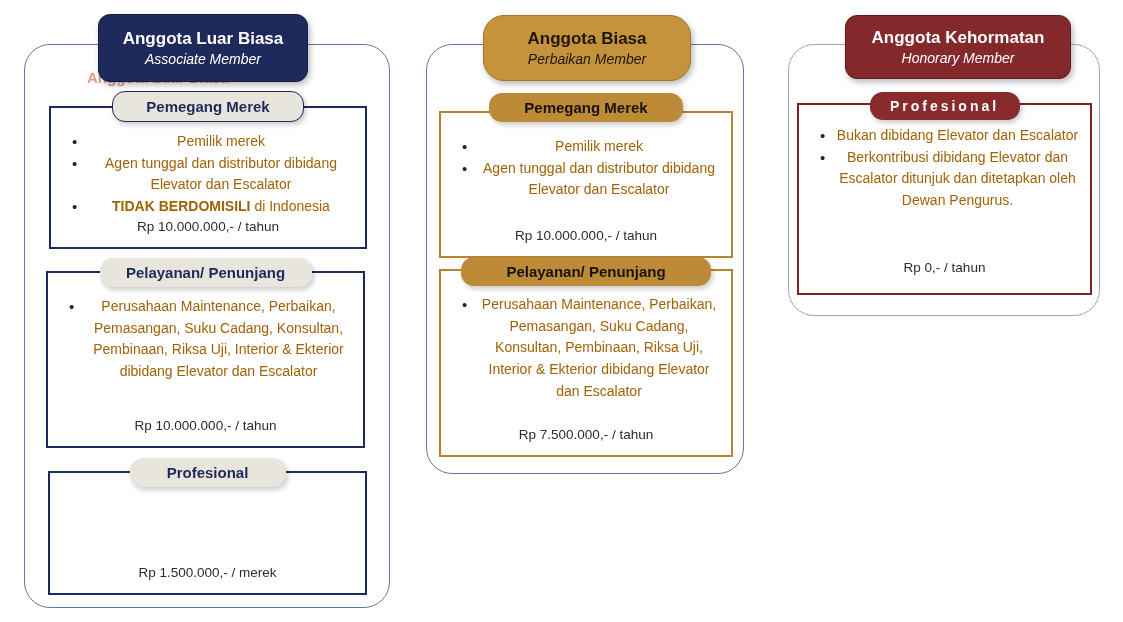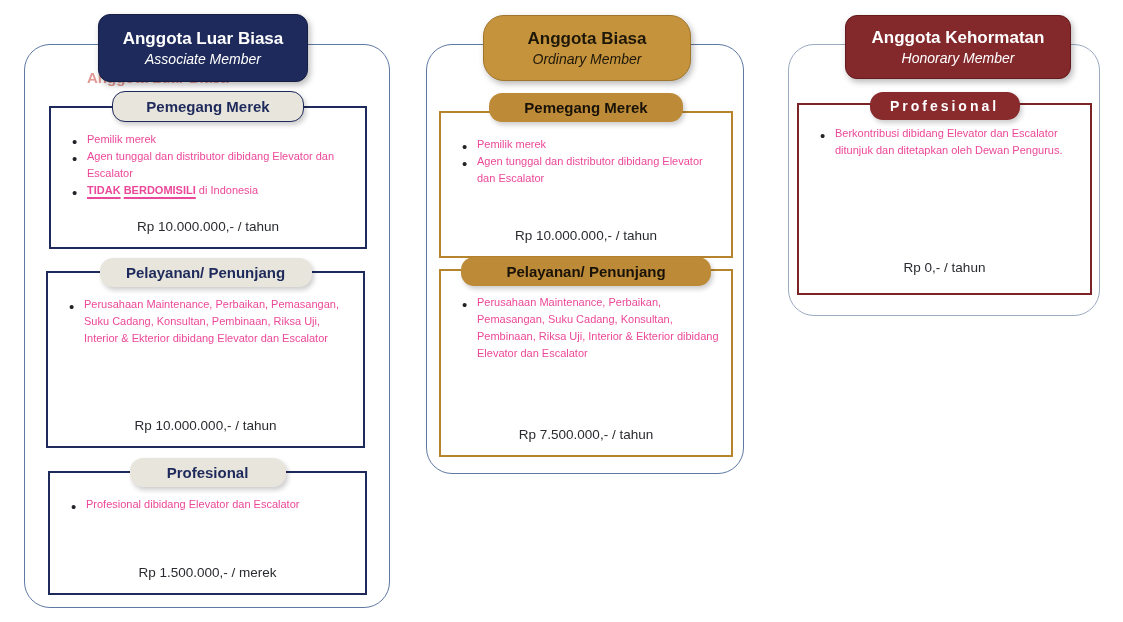--- a/index.html
+++ b/index.html
@@ -54,26 +54,26 @@
   .card-0 .sec-1 .chip{top:-15px;width:212px;height:29px;}
   .card-0 .sec-2 .chip{top:-15px;width:156px;height:29px;}
   .card-1 .sec-0 .chip{top:-20px;width:194px;height:29px;}
   .card-1 .sec-1 .chip{top:-14px;width:250px;height:29px;}
   .card-2 .sec-0 .chip{top:-13px;width:150px;height:28px;font-size:14px;letter-spacing:3px;}
 
   .benefits{list-style:none;margin:23px 0 0;padding:0 10px 0 20px;}
   .card-2 .benefits{margin-top:20px;}
   .benefits li{
     position:relative;padding-left:16px;
-    font-size:11px;line-height:1.55;color:#ec4899;
+    font-size:14px;line-height:1.55;color:#a16207;text-align:center;
   }
   .benefits li::before{
     content:"\2022";position:absolute;left:1px;top:-1px;font-size:15px;color:#222428;
   }
-  .bu{font-weight:700;text-decoration:underline;text-decoration-thickness:1.6px;text-underline-offset:2.5px;}
+  .bu{font-weight:700;text-decoration-thickness:1.6px;text-underline-offset:2.5px;}
   .price{
     margin-top:auto;text-align:center;font-size:13.5px;color:#2a2b30;
     padding-bottom:13px;
   }
   .card-2 .price{padding-bottom:18px;}
 </style>
 </head>
 <body>
 
 <div class="canvas">
@@ -96,32 +96,29 @@
         </div>
         <div class="section sec-1">
           <div class="chip">Pelayanan/ Penunjang</div>
           <ul class="benefits">
             <li><span>Perusahaan Maintenance, Perbaikan, Pemasangan, Suku Cadang, Konsultan, Pembinaan, Riksa Uji, Interior &amp; Ekterior dibidang Elevator dan Escalator</span></li>
           </ul>
           <div class="price">Rp 10.000.000,- / tahun</div>
         </div>
         <div class="section sec-2">
           <div class="chip">Profesional</div>
-          <ul class="benefits">
-            <li><span>Profesional dibidang Elevator dan Escalator</span></li>
-          </ul>
           <div class="price">Rp 1.500.000,- / merek</div>
         </div>
       </div>
   </section>
 
   <section class="card card-1" style="--card-border: #6079a3; --badge-bg: #c6933d; --badge-border: #a0762a; --badge-text: #1d1708; --section-border: #b5842c; --chip-bg: #bd8b37; --chip-text: #191208; --chip-border: #bd8b37;">
     <div class="badge">
       <div class="badge-title">Anggota Biasa</div>
-      <div class="badge-sub">Ordinary Member</div>
+      <div class="badge-sub">Perbaikan Member</div>
     </div>
     <div class="sections">
         <div class="section sec-0">
           <div class="chip">Pemegang Merek</div>
           <ul class="benefits">
             <li><span>Pemilik merek</span></li>
             <li><span>Agen tunggal dan distributor dibidang Elevator dan Escalator</span></li>
           </ul>
           <div class="price">Rp 10.000.000,- / tahun</div>
         </div>
@@ -137,20 +134,21 @@
 
   <section class="card card-2" style="--card-border: #9aabc2; --badge-bg: #83282b; --badge-border: #651a1d; --badge-text: #ffffff; --section-border: #7c2326; --chip-bg: #892a2d; --chip-text: #ffffff; --chip-border: #892a2d;">
     <div class="badge">
       <div class="badge-title">Anggota Kehormatan</div>
       <div class="badge-sub">Honorary Member</div>
     </div>
     <div class="sections">
         <div class="section sec-0">
           <div class="chip">Profesional</div>
           <ul class="benefits">
+            <li><span>Bukan dibidang Elevator dan Escalator</span></li>
             <li><span>Berkontribusi dibidang Elevator dan Escalator ditunjuk dan ditetapkan oleh Dewan Pengurus.</span></li>
           </ul>
           <div class="price">Rp 0,- / tahun</div>
         </div>
       </div>
   </section>
 
 </div>
 
 </body></html>

